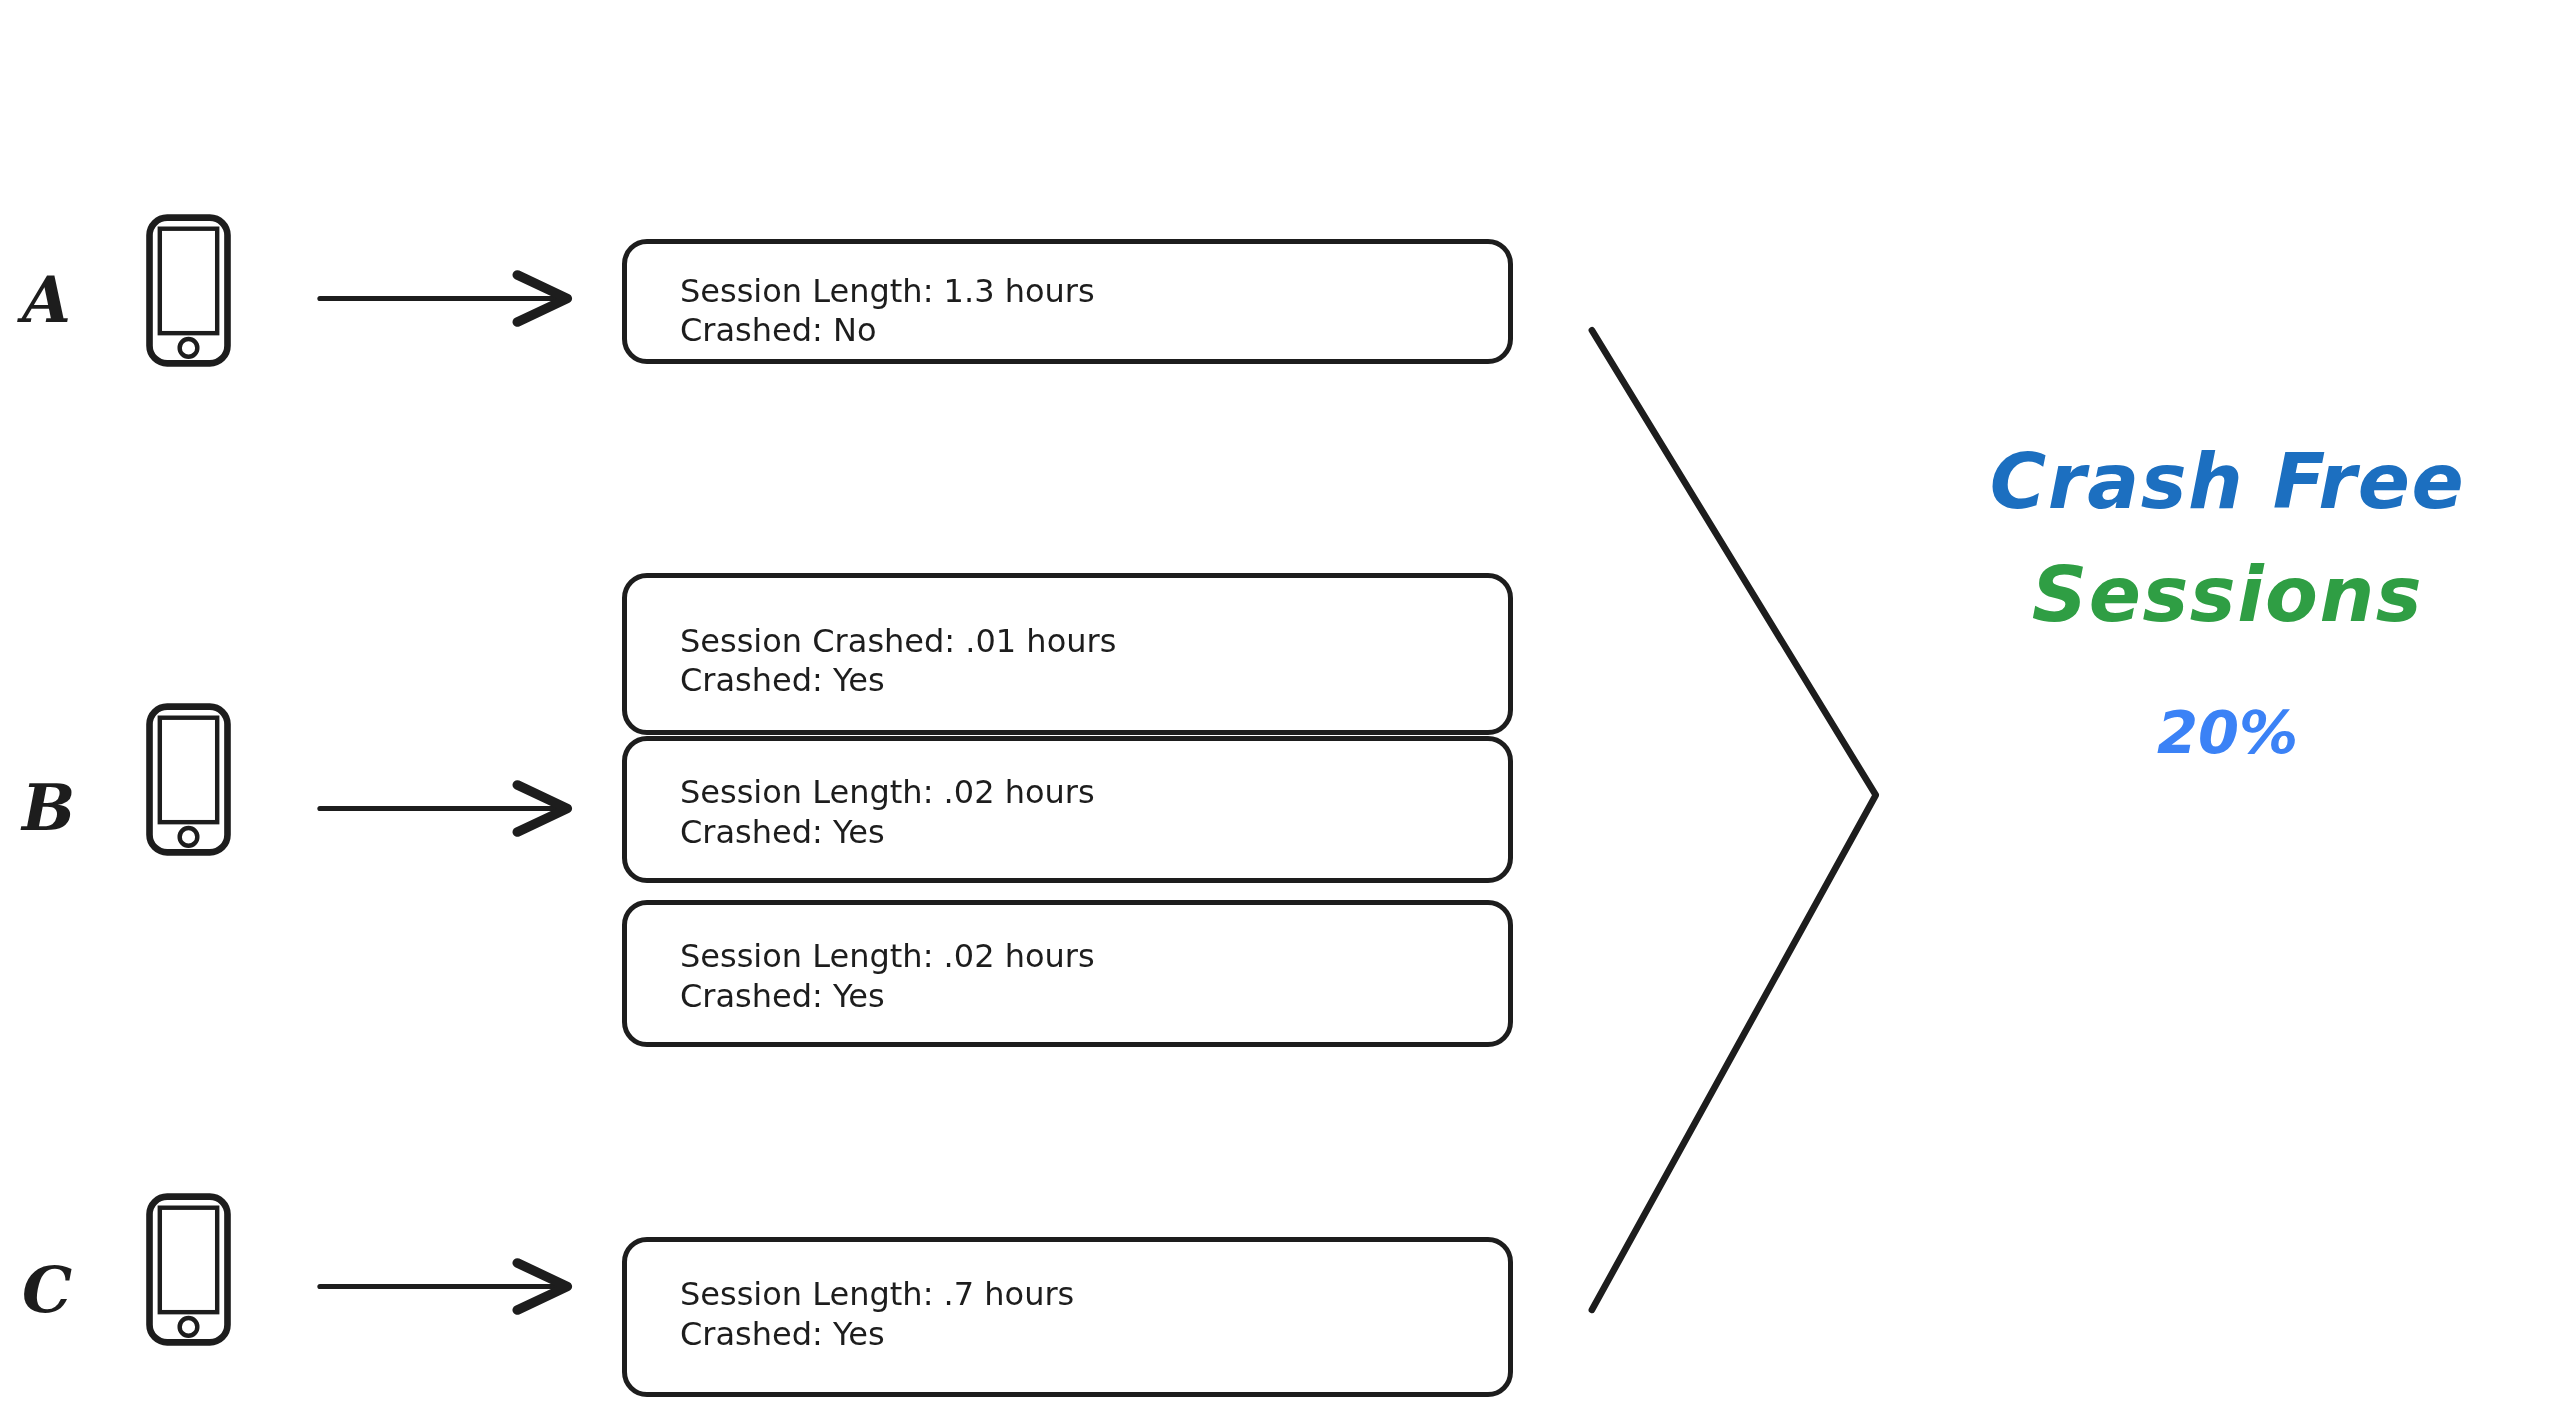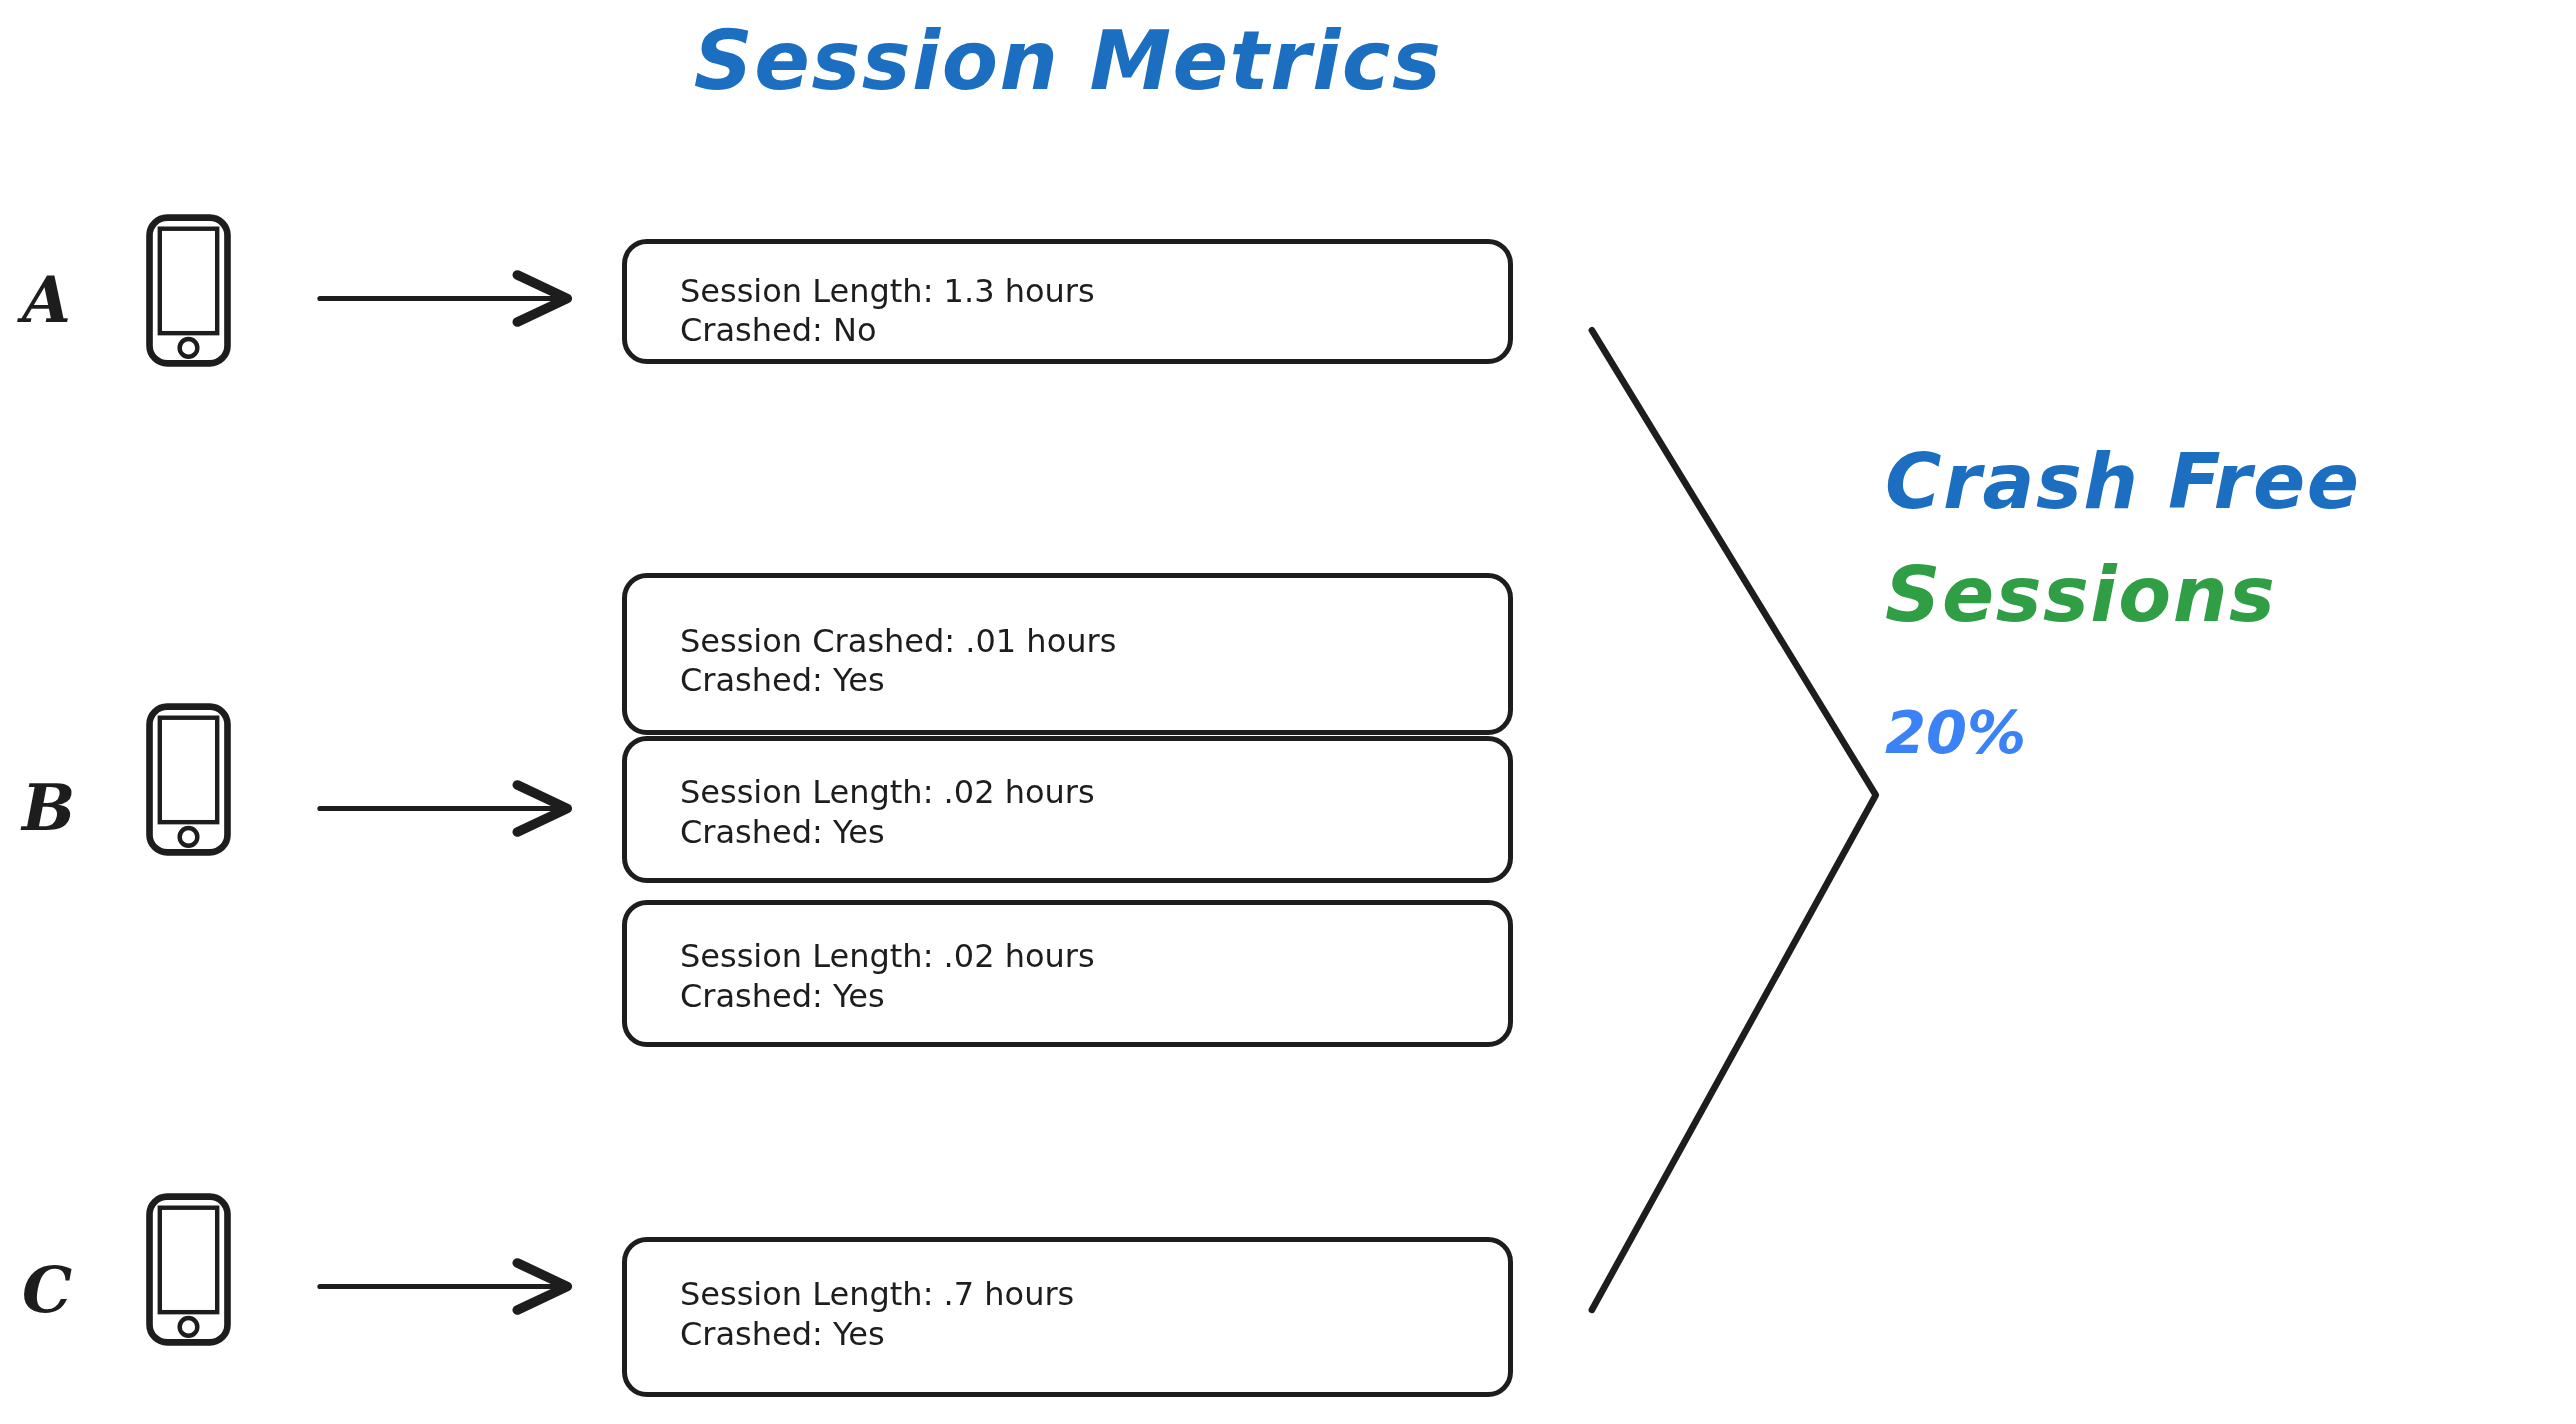--- a/index.html
+++ b/index.html
@@ -92,20 +92,21 @@
     height: 1045px;
   }
   .brace svg { display:block; width:100%; height:100%; }
 
   
   .outcome {
     position: absolute;
     left: 1885px;
     top: 442px;
     width: 685px;
+    text-align: center;
   }
   .outcome-line1 {
     font-family: "DejaVu Sans", sans-serif;
     font-size: 77px;
     font-weight: 600;
     font-style: italic;
     letter-spacing: 1.5px;
     color: #1c6fc0;
     line-height: 1.05;
     white-space: nowrap;
@@ -129,21 +130,20 @@
     color: #3b82f6;
     margin-top: 62px;
     white-space: nowrap;
   }
 </style>
 </head>
 <body>
 
 <div id="canvas">
 
-  <div class="title">Session Metrics</div>
 
   <div class="group-letter" style="left:22px; top:269px;">A</div>
 
   <div class="phone" style="left:145px; top:214px;">
     <svg viewBox="0 0 118 208" xmlns="http://www.w3.org/2000/svg" fill="none" stroke="#1d1d1d">
       <rect x="6" y="5" width="106" height="198" rx="24" ry="24" stroke-width="9"></rect>
       <rect x="20" y="20" width="78" height="142" stroke-width="6"></rect>
       <circle cx="59" cy="182" r="12" stroke-width="6"></circle>
     </svg>
   </div>

